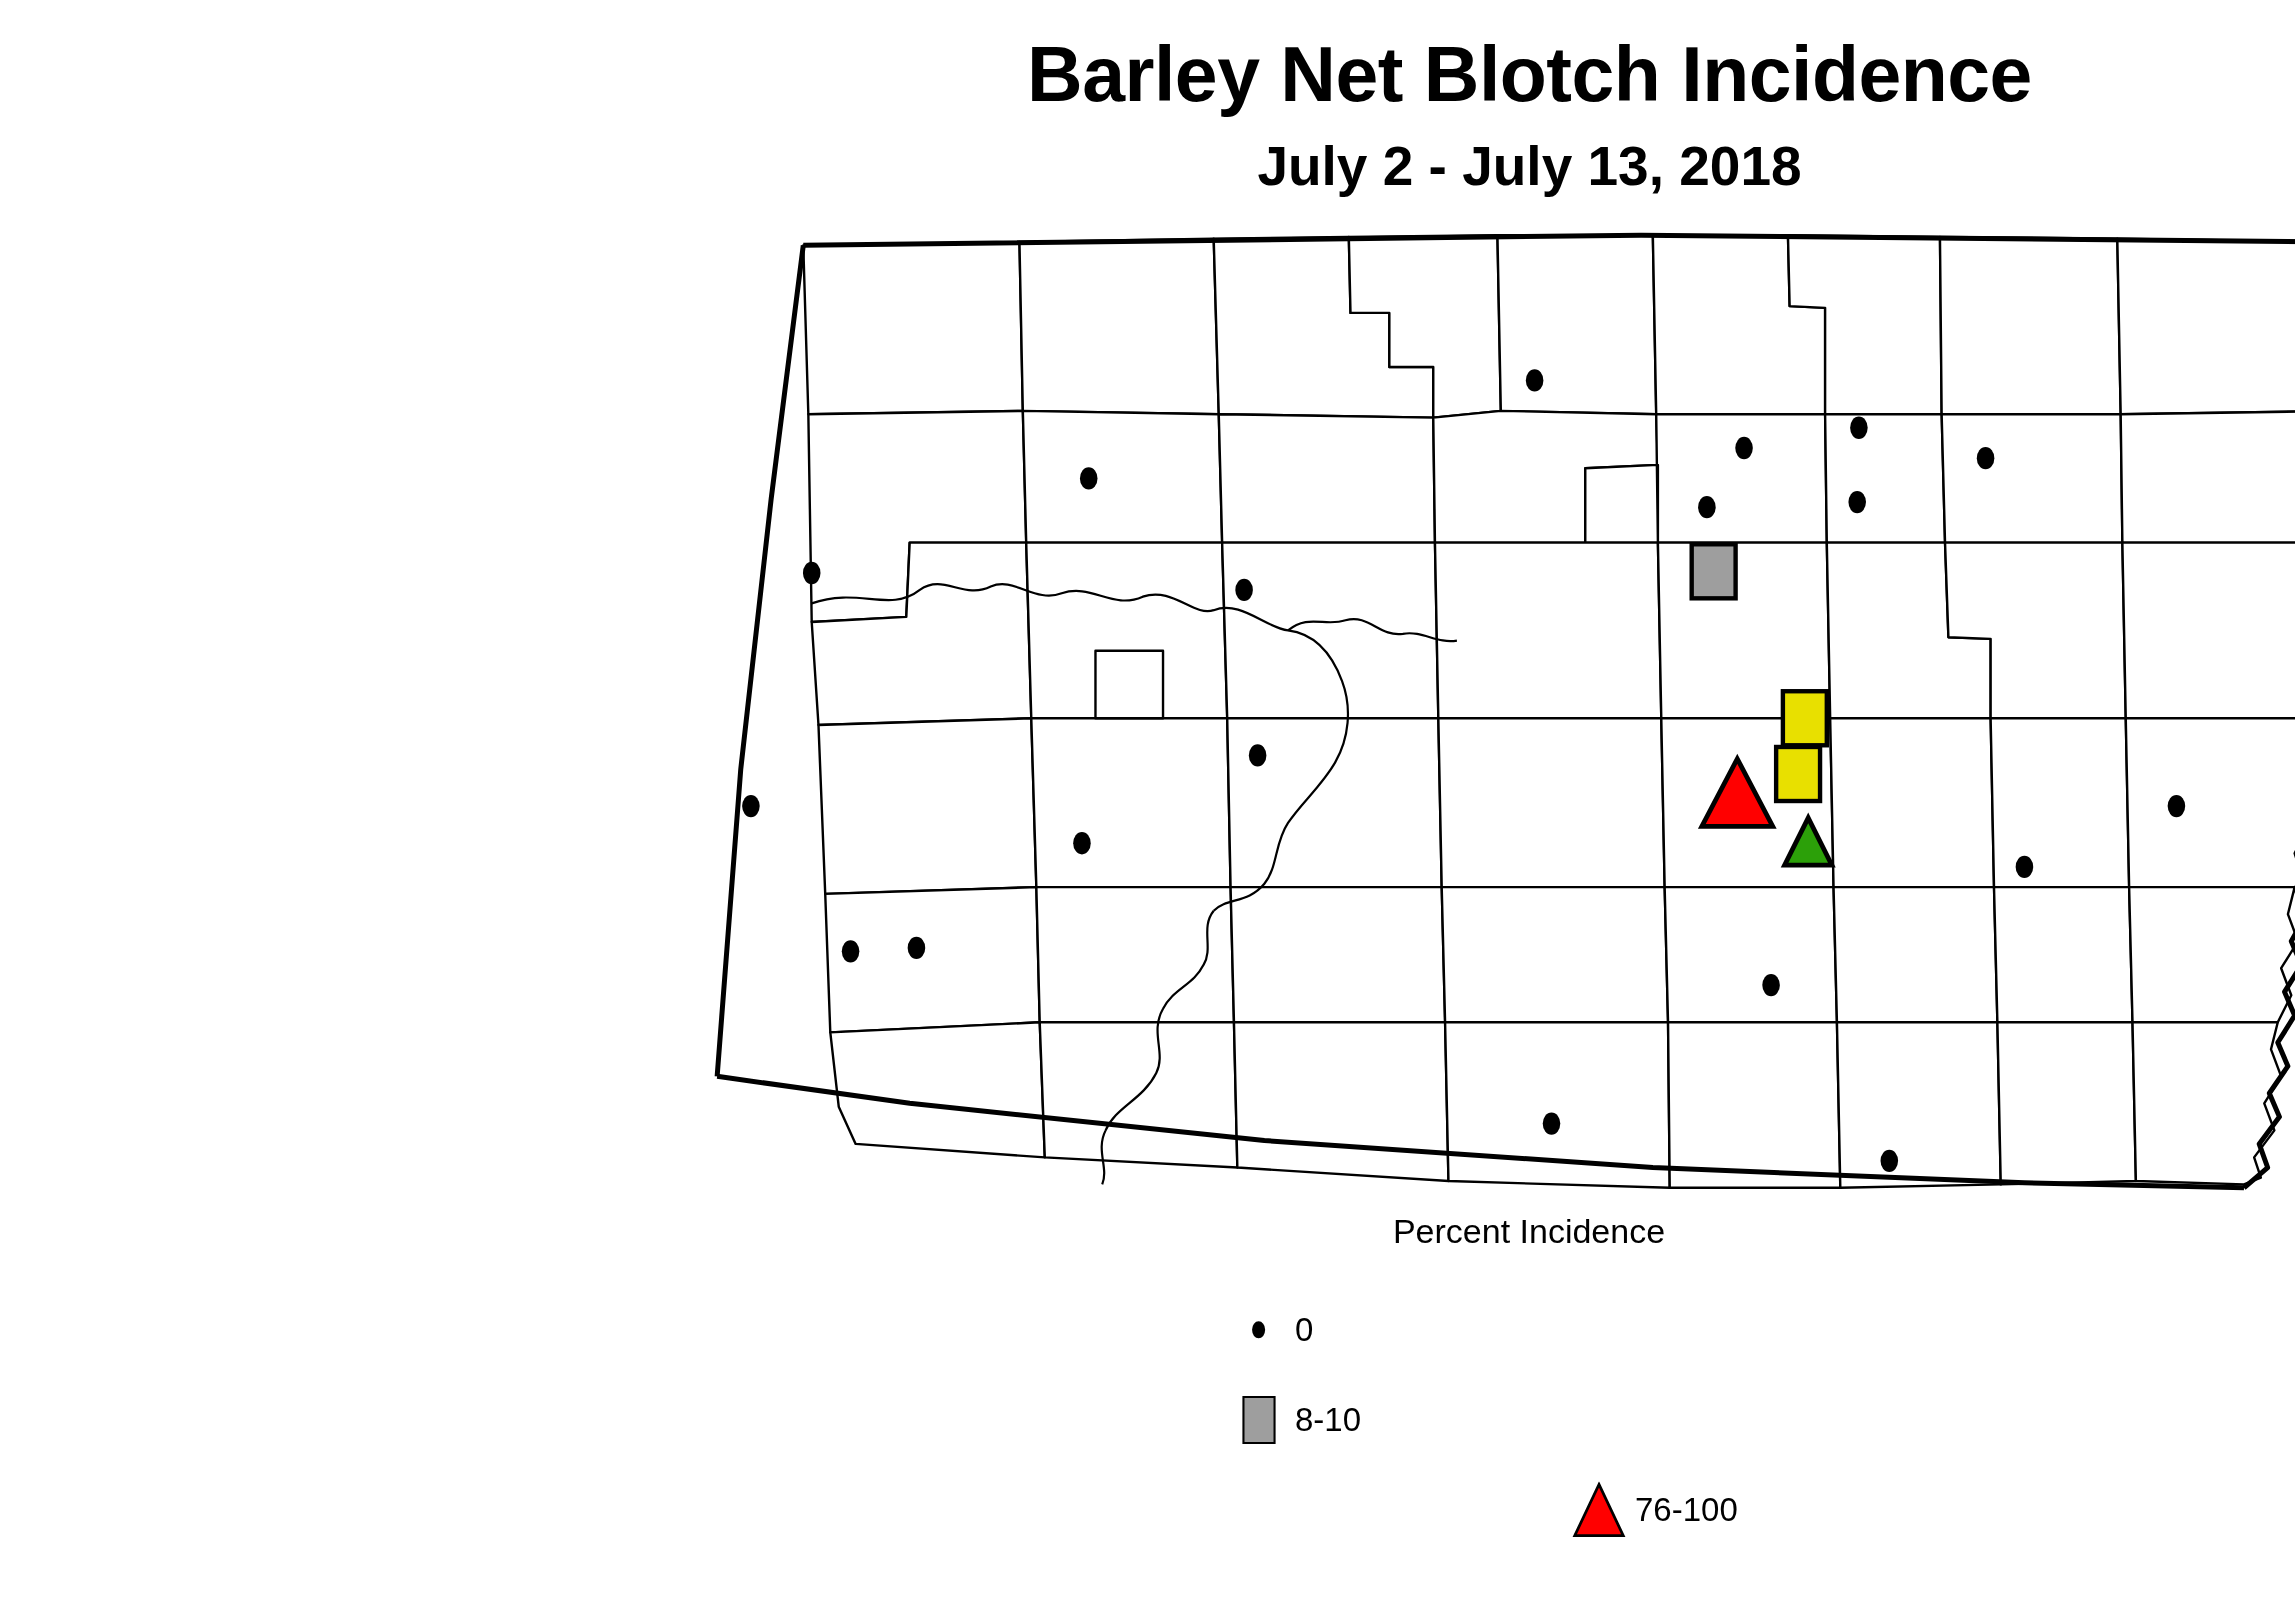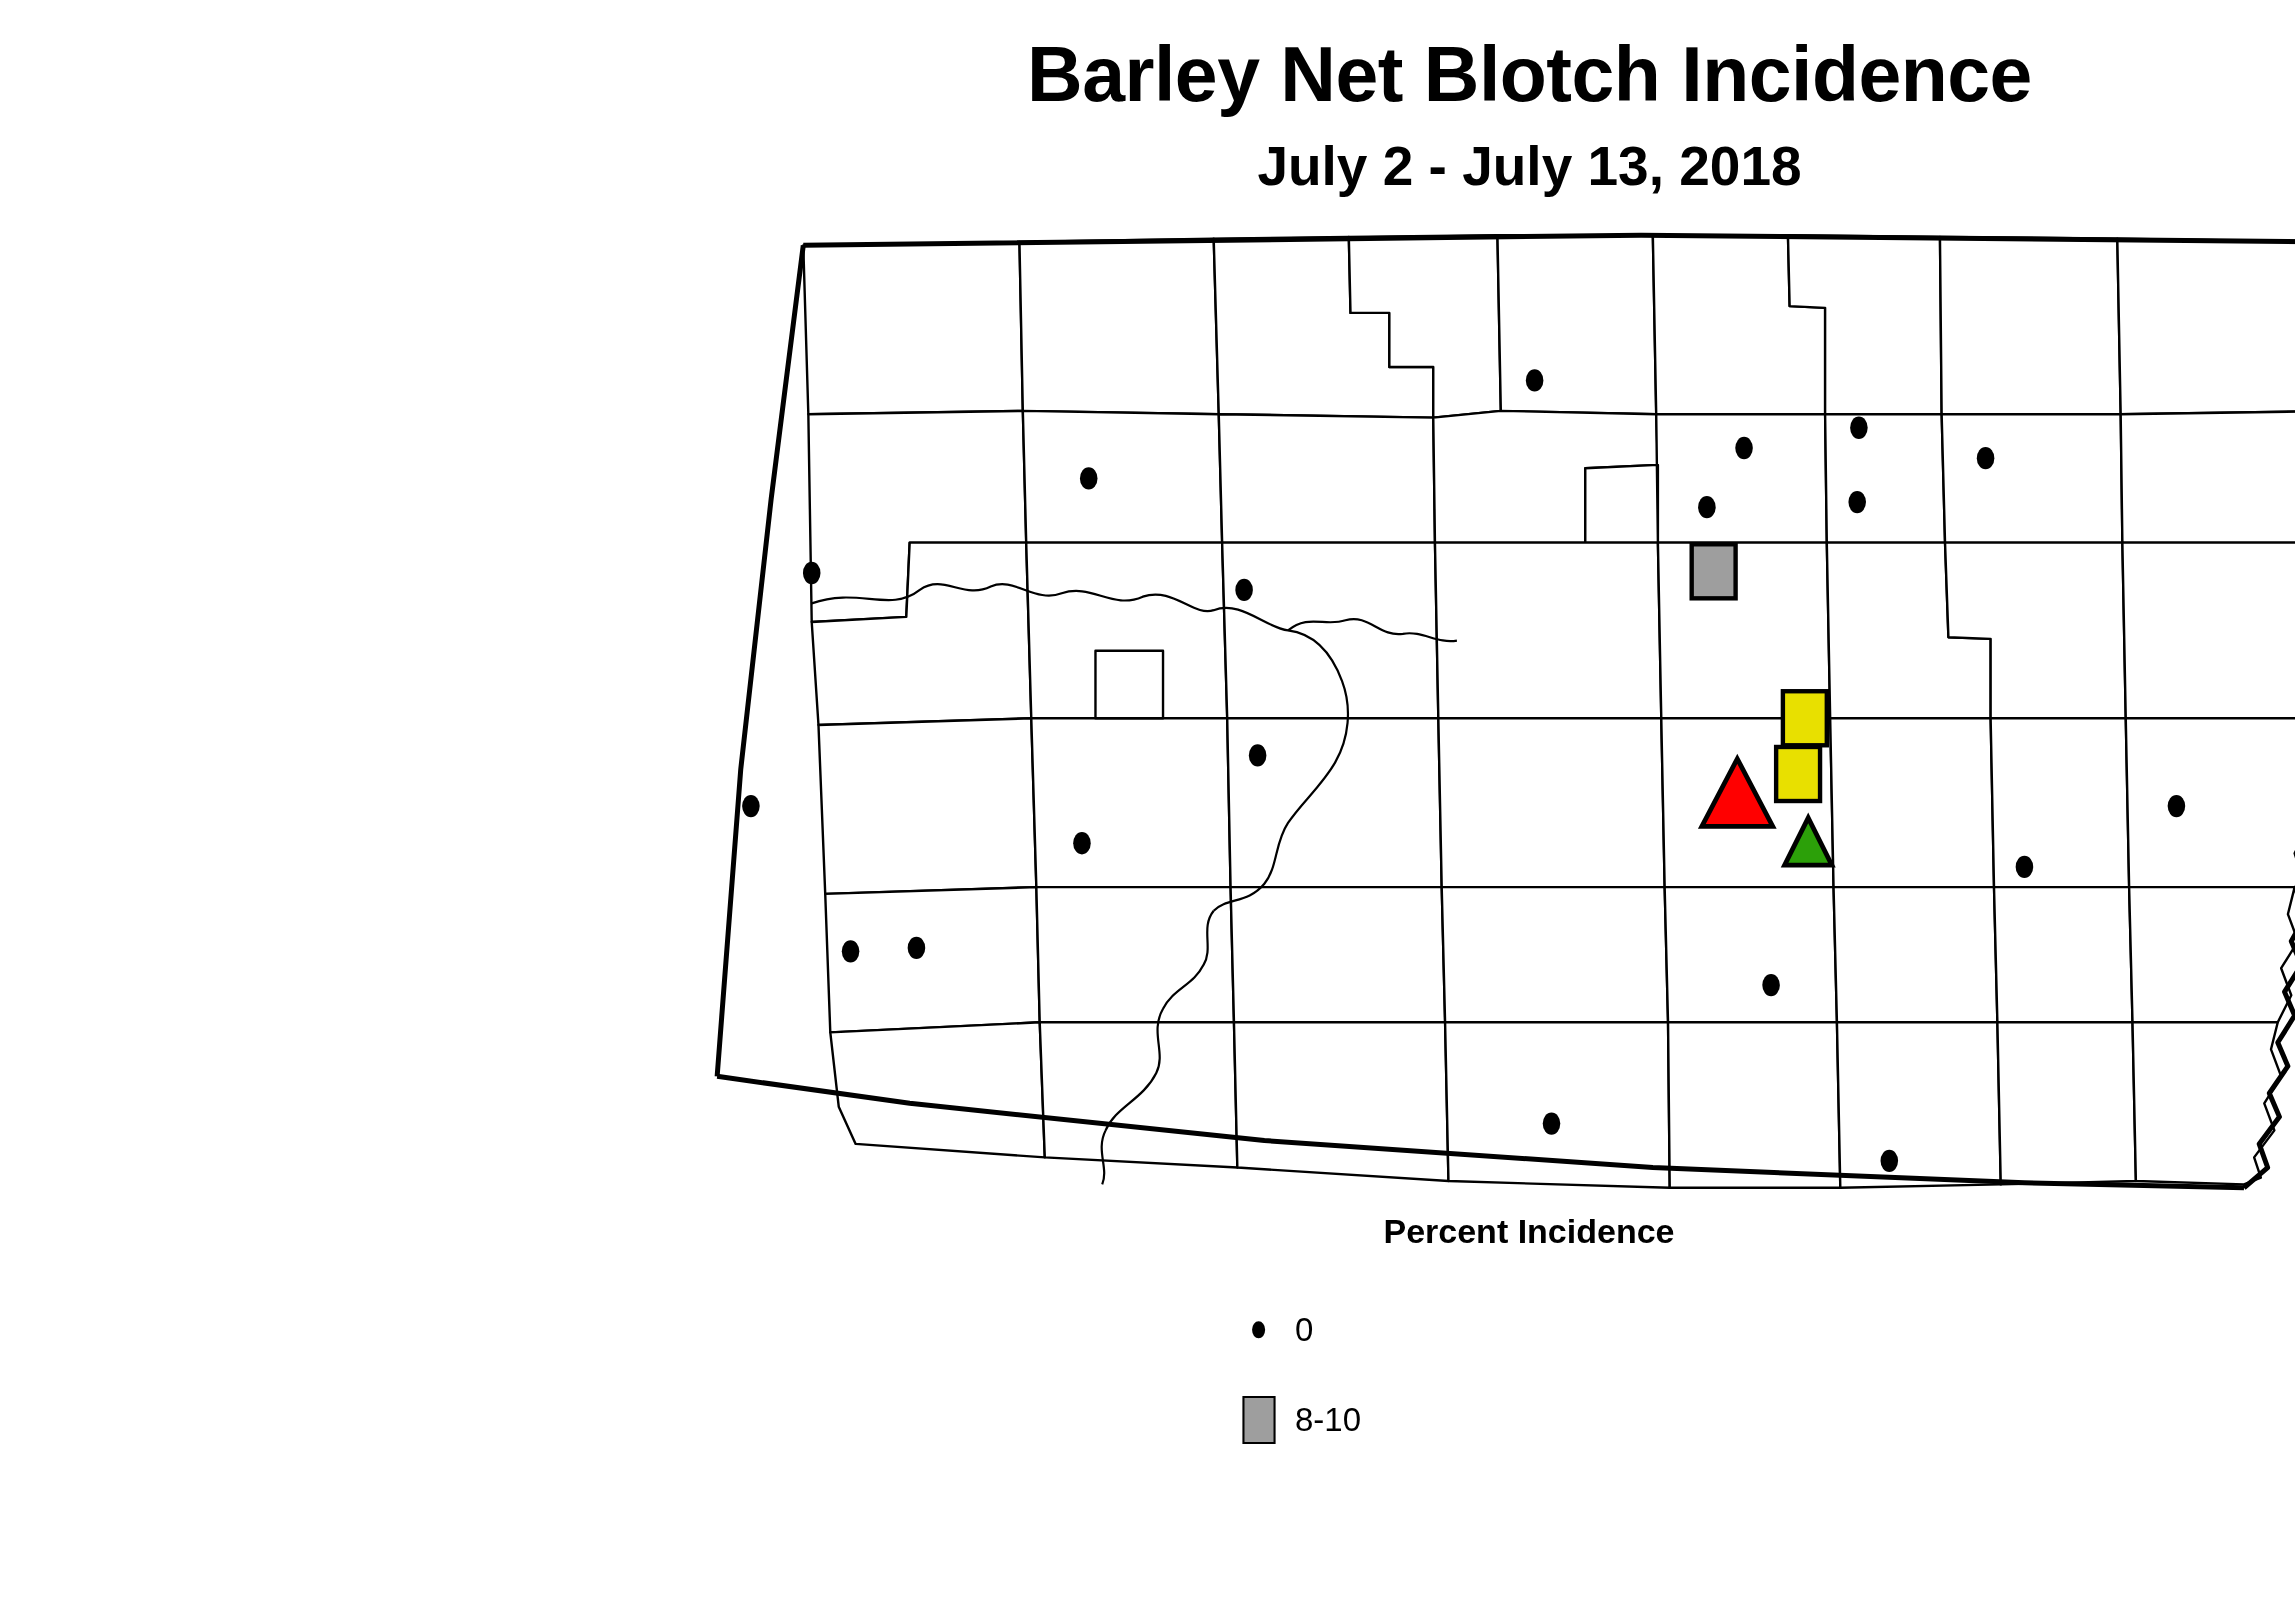--- a/index.html
+++ b/index.html
@@ -11,21 +11,21 @@
   .title-block{position:absolute;left:0;top:0;width:3059px;text-align:center;}
   .main-title{font-size:77px;font-weight:bold;letter-spacing:-0.5px;line-height:1;
               margin-top:36px;}
   .sub-title{font-size:55px;font-weight:bold;line-height:1;margin-top:26px;}
 
   .map-wrap{position:absolute;left:707px;top:211px;width:1689px;height:1001px;}
   .map-svg{width:100%;height:100%;display:block;}
 
   .legend{position:absolute;left:1093px;top:1212px;width:872px;height:376px;}
   .legend-title{position:absolute;left:0;top:0;width:872px;text-align:center;
-                font-size:34px;font-weight:bold;}
+                font-size:34px;font-weight:normal;}
   .legend-grid{position:absolute;left:129px;top:73px;width:744px;}
   .lg-row{position:relative;height:90px;}
   .lg-cell{position:absolute;top:0;height:90px;display:flex;align-items:center;}
   .lg-cell.col0{left:0;width:349px;}
   .lg-cell.col1{left:340px;width:404px;}
   .lg-sym{width:73px;height:69px;position:relative;flex:0 0 73px;}
   .lg-sym > *{position:absolute;left:50%;top:50%;transform:translate(-50%,-50%);}
   .lg-label{font-size:33px;white-space:nowrap;letter-spacing:0px;}
 
   .sym-circle{border-radius:50%;}
@@ -180,18 +180,26 @@
       </div>
       <div class="lg-row">
         <div class="lg-cell col0">
           <div class="lg-sym">
               <div class="sym-sq" style="width: 33px; height: 48px; background: rgb(158, 158, 158);"></div>
             </div>
           <div class="lg-label">8-10</div>
         </div>
       </div>
       <div class="lg-row">
+        <div class="lg-cell col1">
+          <div class="lg-sym">
+              <svg width="54" height="57" viewBox="0 0 118 124">
+                <polygon points="59,6 112,118 6,118" fill="#FF0000" stroke="#000" stroke-width="6"></polygon>
+              </svg>
+            </div>
+          <div class="lg-label">76-100</div>
+        </div>
       </div>
     </div>
   </div>
 
 </div>
 
 
 </body></html>

